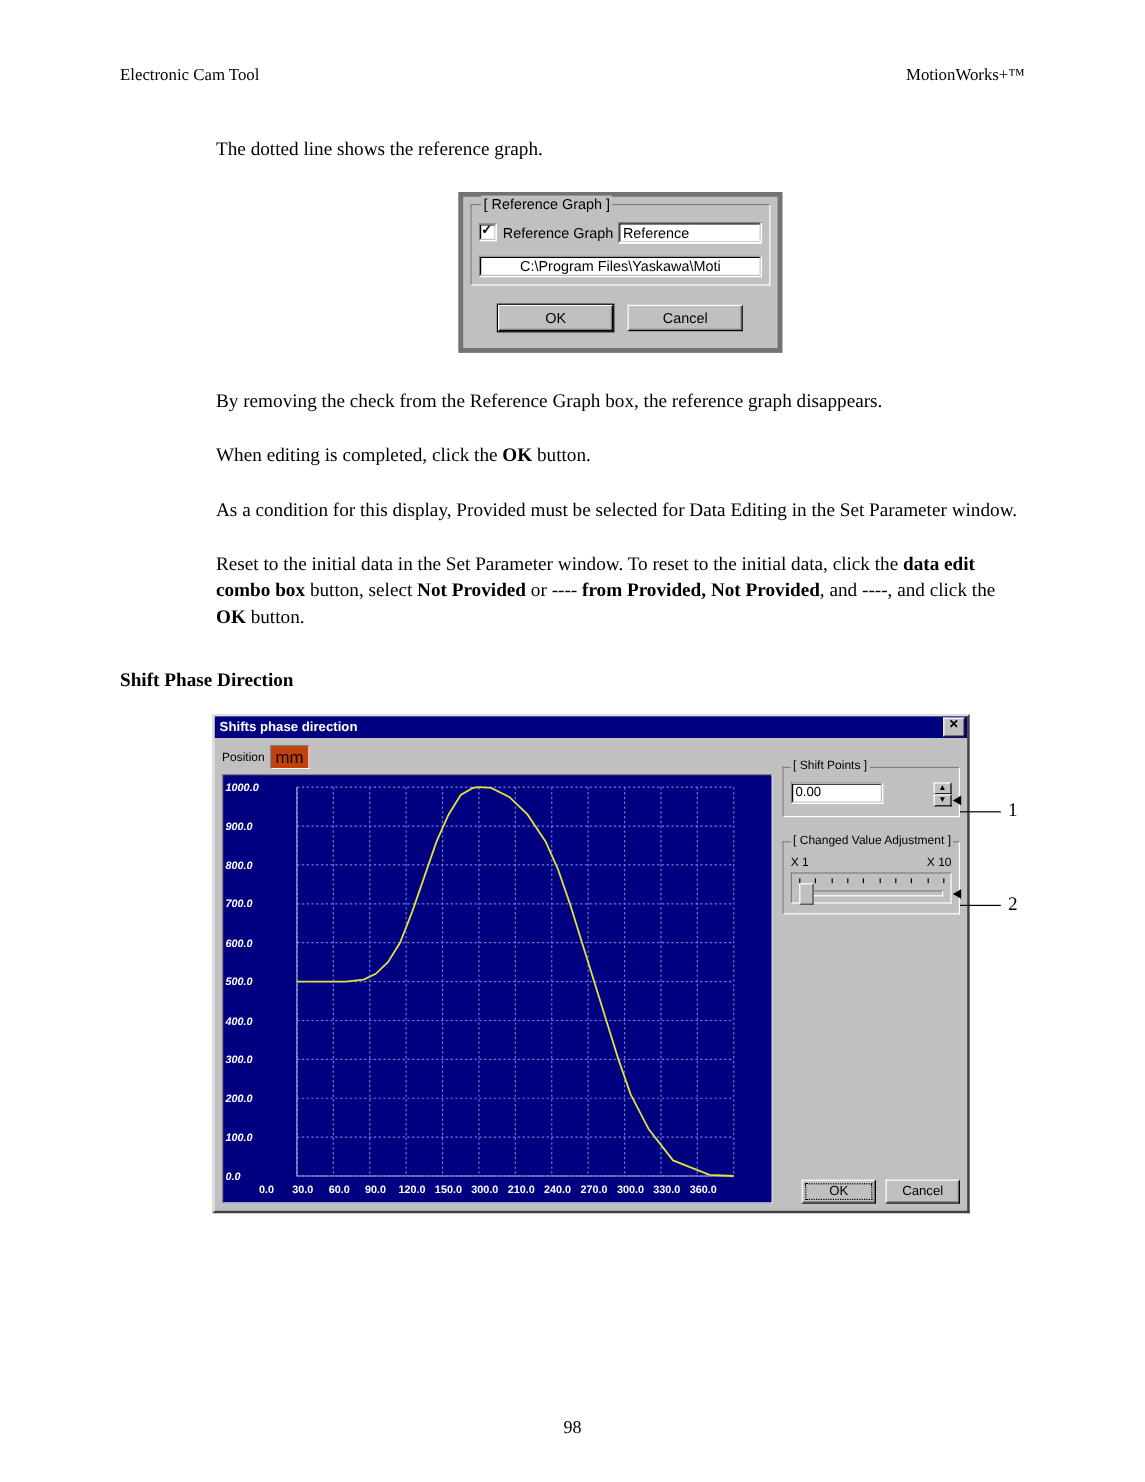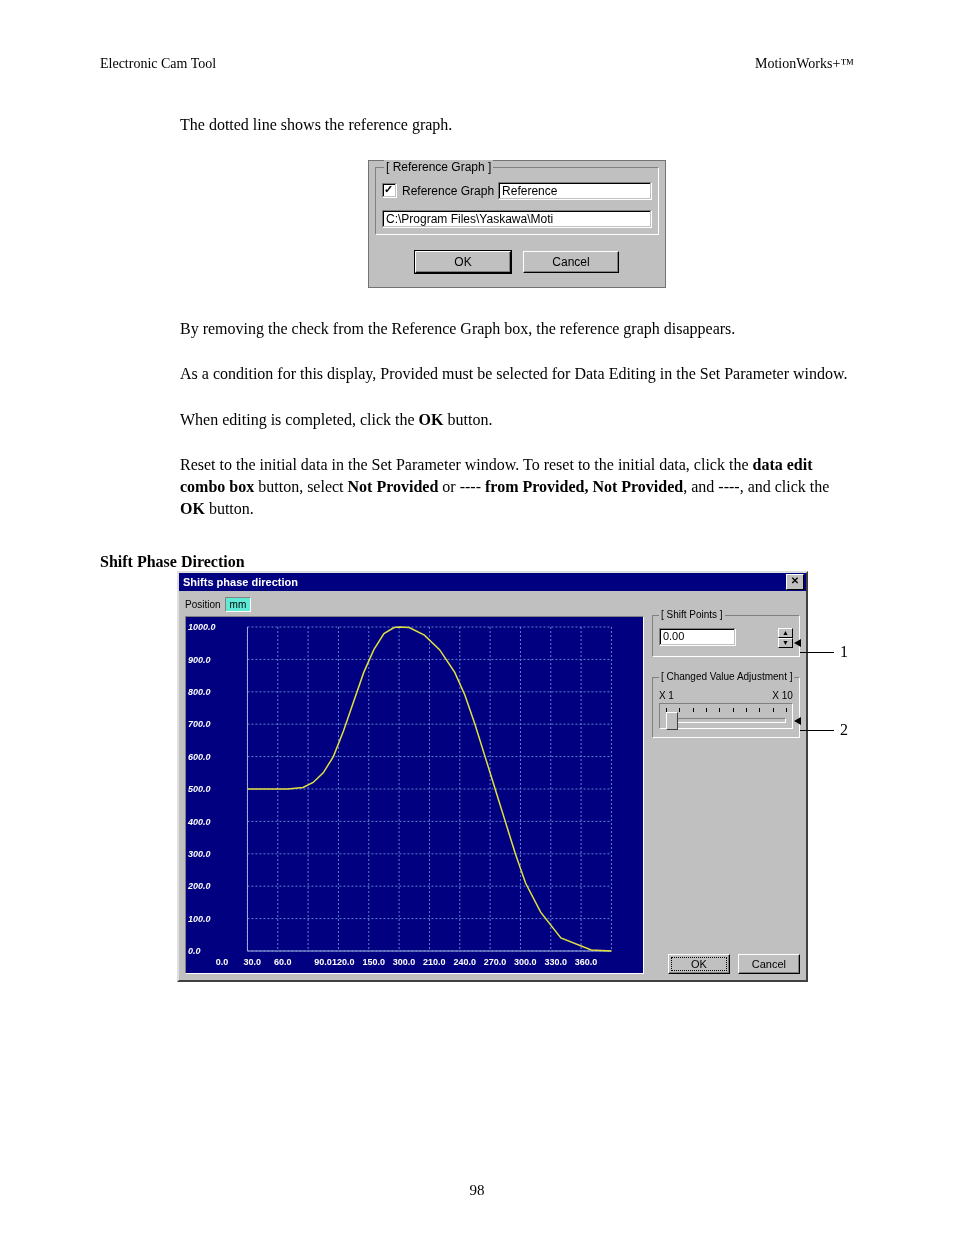--- a/index.html
+++ b/index.html
@@ -26,41 +26,42 @@
   .content {
     padding-left: 80px;
   }
   .para {
     margin-bottom: 24px;
     line-height: 1.35;
   }
   .section-heading {
     font-weight: bold;
     margin-top: 34px;
+    margin-bottom: 18px;
   }
   .bold { font-weight: bold; }
   .page-num {
     position: absolute;
     left: 0;
     right: 0;
     bottom: 36px;
     text-align: center;
     font-size: 15px;
   }
 
   
   .dlg1-wrap {
     display: flex;
     justify-content: center;
     margin: 4px 0 30px 0;
   }
   .dlg1 {
-    width: 298px;
-    background: #c0c0c0;
-    border: 1px solid #737373;
+    width: 270px;
+    background: #c0c0c0;
+    border: 4px solid #737373;
     font-family: "MS Sans Serif", Arial, sans-serif;
     font-size: 12px;
     box-sizing: border-box;
   }
   .groupbox {
     border: 1px solid #808080;
     border-right-color: #fff;
     border-bottom-color: #fff;
     margin: 6px 6px 2px 6px;
     padding: 14px 6px 6px 6px;
@@ -109,21 +110,21 @@
     height: 18px;
     box-sizing: border-box;
     padding: 1px 3px;
     font-family: inherit;
     font-size: 12px;
     overflow: hidden;
     white-space: nowrap;
   }
   .dlg1 .label { margin-right: 4px; white-space: nowrap; }
   .dlg1-row1 .win-input { flex: 1; }
-  .dlg1-row2 .win-input { width: 100%; }
+  .dlg1-row2 .win-input { width: 100%; text-align: center; }
   .dlg1-btns {
     display: flex;
     justify-content: center;
     gap: 12px;
     padding: 14px 0 14px 0;
   }
   .win-btn {
     background: #c0c0c0;
     border-top: 1px solid #fff;
     border-left: 1px solid #fff;
@@ -193,27 +194,27 @@
   .dlg2-left { flex: 1; min-width: 0; }
   .dlg2-right { width: 148px; flex: none; display: flex; flex-direction: column; }
   .axis-label {
     display: flex;
     align-items: center;
     gap: 4px;
     margin-bottom: 4px;
     font-size: 10px;
   }
   .axis-box {
-    background: #5eead4;
+    background: #c2410c;
     border-top: 1px solid #808080;
     border-left: 1px solid #808080;
     border-right: 1px solid #fff;
     border-bottom: 1px solid #fff;
     padding: 1px 4px;
-    font-size: 10px;
+    font-size: 14px;
   }
   .chart-area {
     position: relative;
     height: 358px;
     background: #000080;
     border-top: 1px solid #808080;
     border-left: 1px solid #808080;
     border-right: 1px solid #fff;
     border-bottom: 1px solid #fff;
     box-sizing: border-box;
@@ -426,25 +427,25 @@
         </div>
         <div class="dlg1-btns">
           <div class="win-btn win-btn-default">OK</div>
           <div class="win-btn">Cancel</div>
         </div>
       </div>
     </div>
 
     <div class="para">By removing the check from the Reference Graph box, the reference graph disappears.</div>
 
-    <div class="para">As a condition for this display, Provided must be selected for Data Editing in the Set Parameter window.</div>
-
     <div class="para">
       <span>When editing is completed, click the </span><span class="bold">OK</span><span> button.</span>
     </div>
+
+    <div class="para">As a condition for this display, Provided must be selected for Data Editing in the Set Parameter window.</div>
 
     <div class="para">
       <span>Reset to the initial data in the Set Parameter window.  To reset to the initial data, click the </span><span class="bold">data edit combo box</span><span> button, select </span><span class="bold">Not Provided</span><span> or ---- </span><span class="bold">from Provided, Not Provided</span><span>, and ----, and click the </span><span class="bold">OK</span><span> button.</span>
     </div>
   </div>
 
   <div class="section-heading">Shift Phase Direction</div>
 
   <div class="content">
     <div class="dlg2-row">
@@ -467,21 +468,21 @@
                 <div class="ytick" style="top: 204.4px;">400.0</div>
                 <div class="ytick" style="top: 172px;">500.0</div>
                 <div class="ytick" style="top: 139.6px;">600.0</div>
                 <div class="ytick" style="top: 107.2px;">700.0</div>
                 <div class="ytick" style="top: 74.8px;">800.0</div>
                 <div class="ytick" style="top: 42.4px;">900.0</div>
                 <div class="ytick" style="top: 10px;">1000.0</div>
                 <div class="xtick" style="left: 36px;">0.0</div>
                 <div class="xtick" style="left: 66.3333px;">30.0</div>
                 <div class="xtick" style="left: 96.6667px;">60.0</div>
-                <div class="xtick" style="left: 137px;">90.0</div>
+                <div class="xtick" style="left: 127px;">90.0</div>
                 <div class="xtick" style="left: 157.333px;">120.0</div>
                 <div class="xtick" style="left: 187.667px;">150.0</div>
                 <div class="xtick" style="left: 218px;">300.0</div>
                 <div class="xtick" style="left: 248.333px;">210.0</div>
                 <div class="xtick" style="left: 278.667px;">240.0</div>
                 <div class="xtick" style="left: 309px;">270.0</div>
                 <div class="xtick" style="left: 339.333px;">300.0</div>
                 <div class="xtick" style="left: 369.667px;">330.0</div>
                 <div class="xtick" style="left: 400px;">360.0</div>
                 <svg class="chart-svg" viewBox="0 0 406 356">

